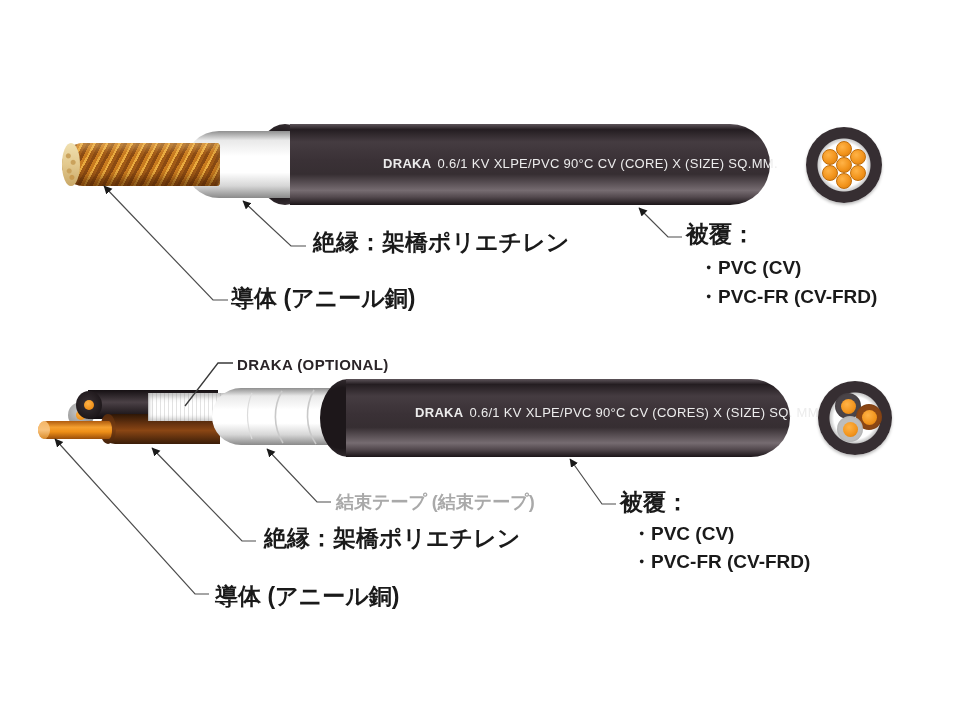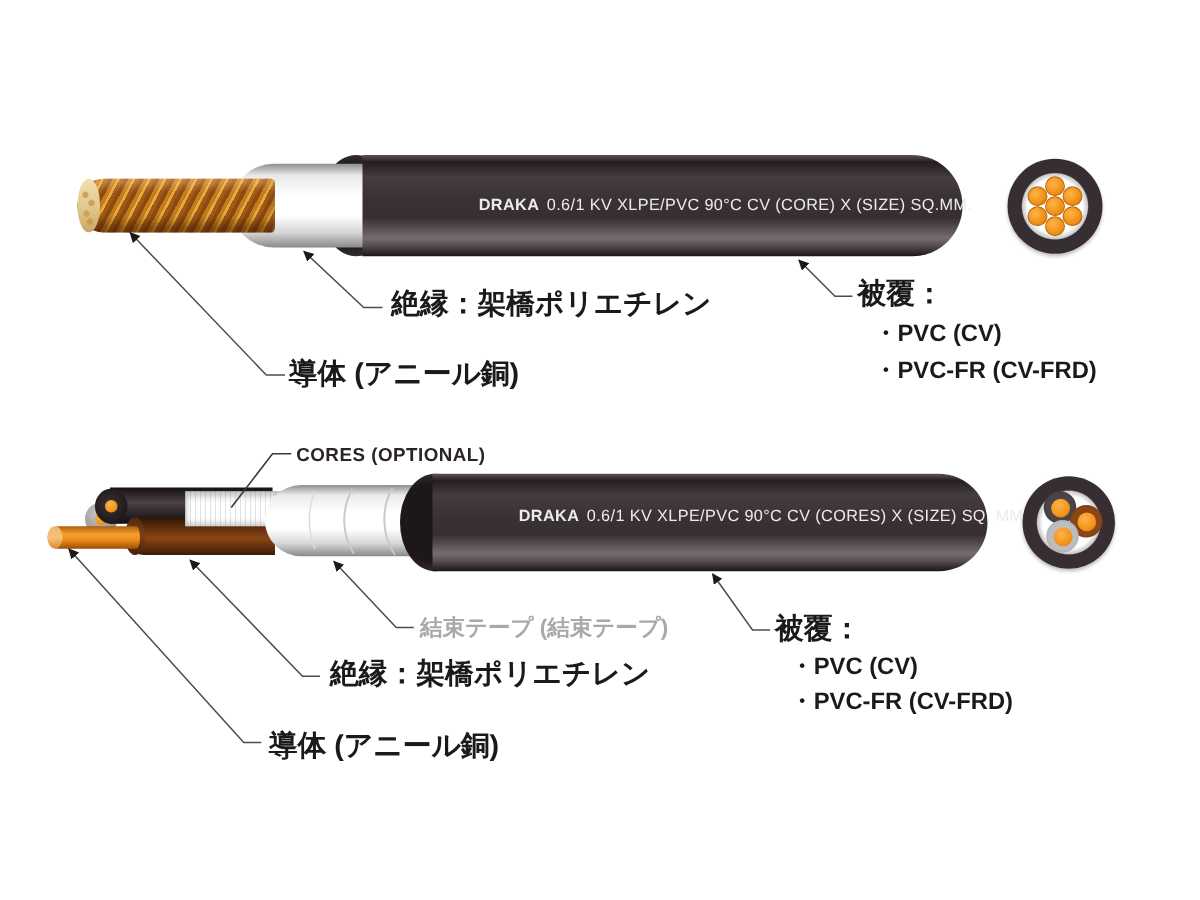--- a/index.html
+++ b/index.html
@@ -144,21 +144,21 @@
         <div class="inner" style="left:5.5px;top:5.5px;width:15px;height:15px;"></div>
       </div>
       <div class="core-ring" style="left:38px;top:23px;width:26px;height:26px;background:radial-gradient(circle,#8a4614 60%,#5c2c0c);">
         <div class="inner" style="left:5.5px;top:5.5px;width:15px;height:15px;"></div>
       </div>
       <div class="core-ring" style="left:19px;top:35px;width:26px;height:26px;background:radial-gradient(circle,#bdbdbd 60%,#8f8f8f);">
         <div class="inner" style="left:5.5px;top:5.5px;width:15px;height:15px;"></div>
       </div>
     </div>
 
-    <div class="lbl lbl-filler" style="left:237px;top:356px;">CORES (OPTIONAL)</div>
+    <div class="lbl lbl-filler" style="left:237px;top:356px;">DRAKA (OPTIONAL)</div>
     <div class="lbl lbl-gray" style="left:336px;top:492px;">結束テープ (結束テープ)</div>
     <div class="lbl lbl-jp-lg" style="left:264px;top:525px;">絶縁：架橋ポリエチレン</div>
     <div class="lbl lbl-jp-lg" style="left:215px;top:583px;">導体 (アニール銅)</div>
     <div class="lbl lbl-jp-lg" style="left:620px;top:489px;">被覆：</div>
     <div class="lbl lbl-jp-sm" style="left:632px;top:523px;">・PVC (CV)</div>
     <div class="lbl lbl-jp-sm" style="left:632px;top:551px;">・PVC-FR (CV-FRD)</div>
   </div>
 
   <svg class="overlay" width="960" height="720">
     <defs>

